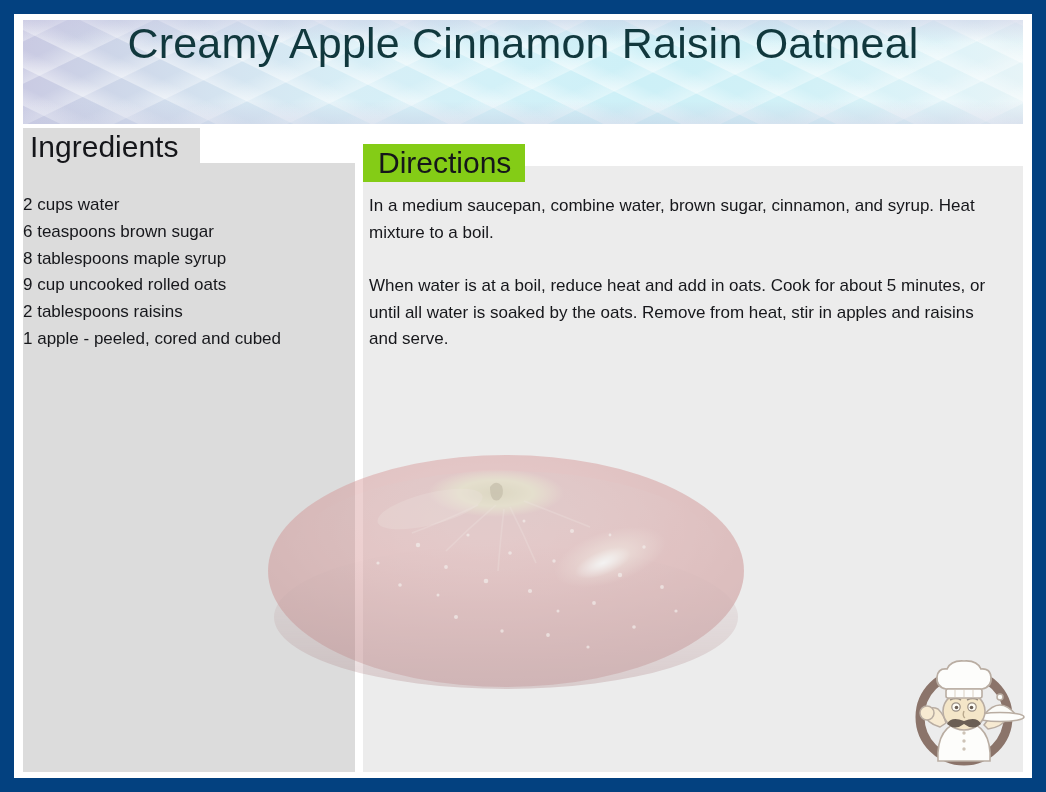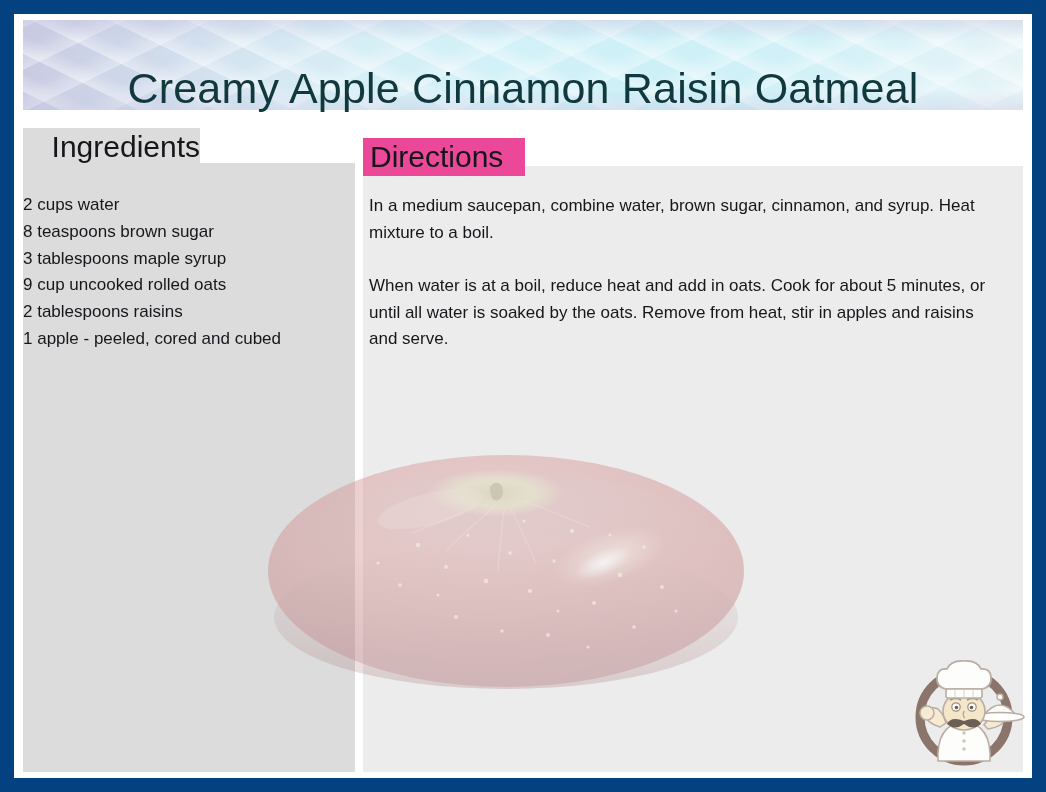--- a/index.html
+++ b/index.html
@@ -29,21 +29,21 @@
   .frame-bottom { left: 0;   top: 778px;width: 1046px; height: 14px; }
   .frame-left   { left: 0;   top: 0;    width: 14px;   height: 792px; }
   .frame-right  { left: 1032px; top: 0; width: 14px;   height: 792px; }
 
   
   #title-banner {
     position: absolute;
     left: 23px;
     top: 20px;
     width: 1000px;
-    height: 90px;
+    height: 104px;
     background:
       
       repeating-linear-gradient(
         26deg,
         rgba(255,255,255,0.00) 0px,
         rgba(255,255,255,0.00) 16px,
         rgba(255,255,255,0.42) 17px,
         rgba(255,255,255,0.00) 34px),
       repeating-linear-gradient(
         -26deg,
@@ -56,21 +56,21 @@
         #cdd5e8 9%,
         #d4e3f0 20%,
         #d7eef6 33%,
         #d3f1f8 47%,
         #cdf0f7 62%,
         #d2f1f7 78%,
         #dff3f8 92%,
         #e7f4f7 100%);
     box-sizing: border-box;
     display: flex;
-    align-items: flex-end;
+    align-items: flex-start;
     justify-content: center;
   }
   #title-banner::after {
     
     content: "";
     position: absolute;
     inset: 0;
     background: linear-gradient(
       180deg,
       rgba(200,200,226,0.45) 0%,
@@ -117,28 +117,28 @@
     box-sizing: border-box;
     display: flex;
     align-items: center;
   }
   #ingredients-tab {
     left: 23px;
     top: 128px;
     width: 177px;
     height: 38px;
     background: #dcdcdc;
-    justify-content: flex-end;
   }
   #directions-tab {
     left: 363px;
-    top: 138px;
+    top: 144px;
     width: 162px;
     height: 38px;
-    background: #ec4899;
+    background: #84cc16;
+    padding-left: 8px;
   }
   .panel-tab-label {
     font-size: 30px;
     font-weight: 400;
     color: #15161a;
     line-height: 1;
     padding-left: 7px;
     white-space: nowrap;
   }
 
@@ -213,22 +213,22 @@
     <div id="title-text">Creamy Apple Cinnamon Raisin Oatmeal</div>
   </div>
 
   <div id="ingredients-panel" class="panel-body"></div>
   <div id="ingredients-tab" class="panel-tab">
     <span class="panel-tab-label">Ingredients</span>
   </div>
 
   <ul id="ingredients-list">
     <li>2 cups water</li>
-    <li>8 teaspoons brown sugar</li>
-    <li>3 tablespoons maple syrup</li>
+    <li>6 teaspoons brown sugar</li>
+    <li>8 tablespoons maple syrup</li>
     <li>9 cup uncooked rolled oats</li>
     <li>2 tablespoons raisins</li>
     <li>1 apple - peeled, cored and cubed</li>
   </ul>
 
   <div id="directions-panel" class="panel-body"></div>
   <div id="directions-tab" class="panel-tab">
     <span class="panel-tab-label">Directions</span>
   </div>
 

